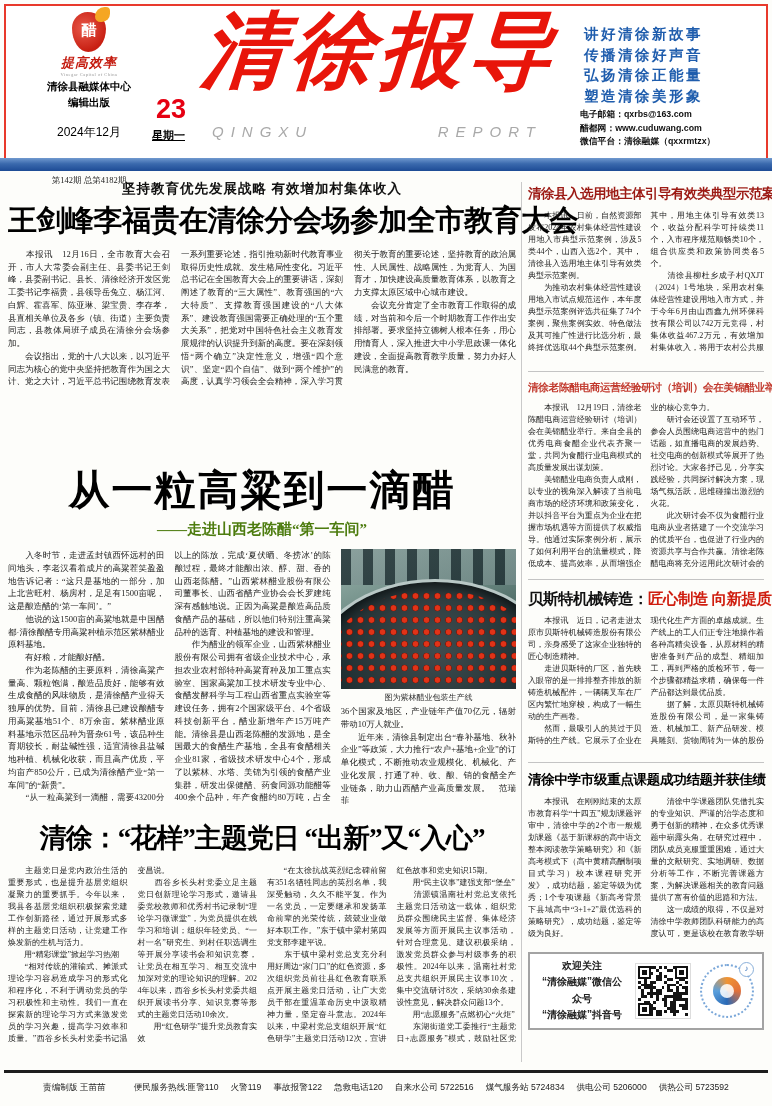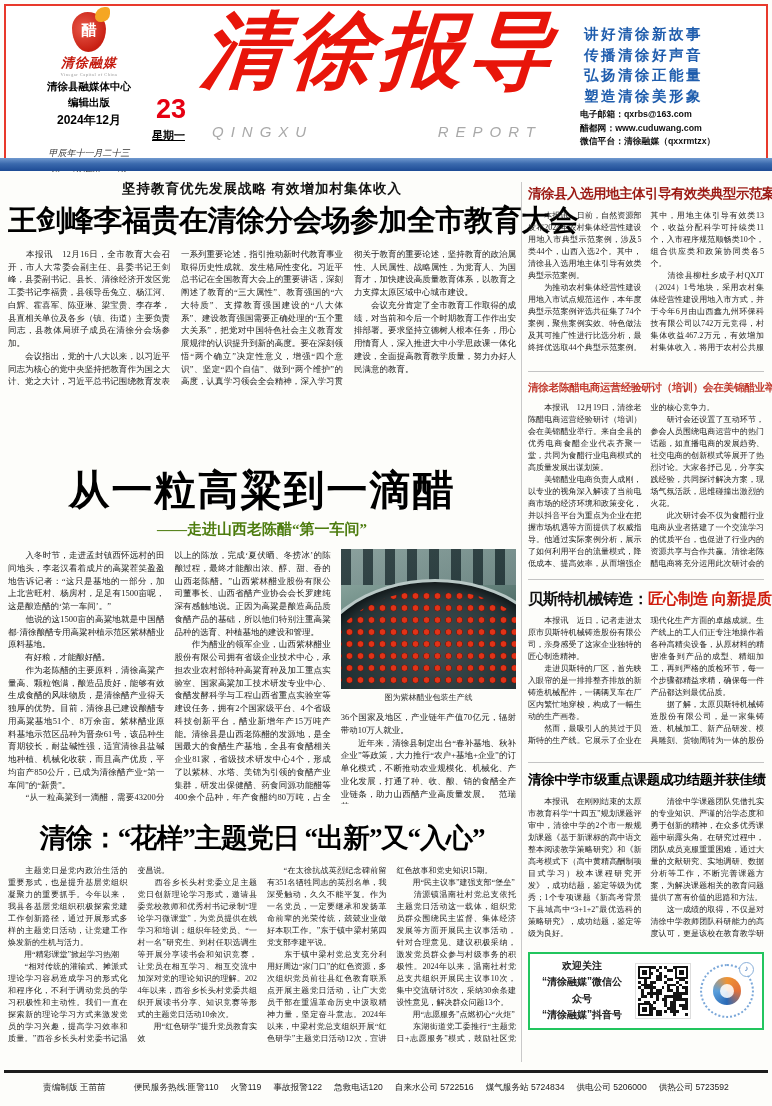--- a/index.html
+++ b/index.html
@@ -8,21 +8,21 @@
 
   
   .masthead{position:absolute;left:4px;top:4px;width:760px;height:152px;border:2px solid #e8392b;border-bottom:none;background:#fff;}
   .logo-block{position:absolute;left:24px;top:6px;width:118px;text-align:center;}
   .logo-icon{width:34px;height:40px;margin:0 auto;position:relative;background:radial-gradient(circle at 35% 40%,#e8594a,#c81f12 70%);border-radius:46% 54% 52% 48%/40% 42% 58% 60%;}
   .logo-icon .leaf{position:absolute;right:-4px;top:-5px;width:15px;height:15px;background:#f5a623;border-radius:70% 30% 60% 40%;}
   .logo-icon .glyph{position:absolute;left:0;right:0;top:9px;color:#fff;font-size:15px;font-weight:bold;}
   .brand-name{color:#c41a0e;font-weight:bold;font-size:13px;letter-spacing:1px;margin-top:2px;font-style:italic;}
   .brand-en{color:#999;font-size:4.5px;letter-spacing:.5px;}
   .publisher{font-weight:bold;font-size:10.5px;line-height:1.25;margin-top:3px;font-family:"Liberation Sans",sans-serif;}
-  .pub-date{font-weight:bold;font-size:12px;margin-top:3px;font-family:"Liberation Sans",sans-serif;}
+  .pub-date{font-weight:normal;font-size:12px;margin-top:15px;font-family:"Liberation Sans",sans-serif;}
   .lunar{font-size:9px;color:#333;font-style:italic;margin-top:18px;}
   .issue{font-size:8.5px;color:#222;margin-top:3px;}
   .day-num{position:absolute;left:150px;top:88px;color:#e60012;font:900 27px "Liberation Sans",sans-serif;}
   .weekday{position:absolute;left:146px;top:122px;font-weight:bold;font-size:11px;font-family:"Liberation Sans",sans-serif;text-decoration:underline;}
   .paper-title{position:absolute;left:196px;top:-6px;width:350px;text-align:center;color:#e8150a;font-size:83px;line-height:1.25;font-weight:900;font-style:italic;letter-spacing:6px;transform:skewX(-4deg);white-space:nowrap;}
   .title-en{position:absolute;left:206px;top:117px;width:330px;display:flex;justify-content:space-between;color:#a9a9a9;font-family:"Liberation Sans",sans-serif;font-size:15px;letter-spacing:7px;font-style:italic;}
   .slogan{position:absolute;right:14px;top:18px;width:168px;}
   .slogan div{color:#1f5dad;font-weight:bold;font-size:14.5px;line-height:1.42;letter-spacing:2.5px;text-align:justify;font-family:"Liberation Serif",serif;}
   .contacts{position:absolute;right:10px;top:102px;width:176px;}
   .contacts div{font-size:8.8px;font-weight:bold;color:#111;line-height:1.55;font-family:"Liberation Sans",sans-serif;}
@@ -42,21 +42,21 @@
   .feature{position:absolute;left:8px;top:468px;width:508px;}
   .feature-headline{text-align:center;font:900 41px/1.1 "Liberation Sans",sans-serif;color:#000;letter-spacing:2px;white-space:nowrap;}
   .feature-subhead{text-align:center;font-weight:bold;font-size:15px;color:#4d7c0f;margin-top:7px;}
   .f-cols{display:flex;gap:10px;margin-top:10px;height:255px;overflow:hidden;}
   .f-col{flex:1;overflow:hidden;}
   .f-col3{flex:1.12;display:flex;flex-direction:column;}
   .feature-photo{height:140px;position:relative;overflow:hidden;background:linear-gradient(160deg,#9db5ae 0%,#6f8d86 35%,#44605b 70%,#2e4440 100%);}
   .photo-machinery{position:absolute;top:0;left:0;right:0;height:36px;background:repeating-linear-gradient(90deg,rgba(28,44,48,.8) 0 10px,rgba(125,145,145,.55) 10px 22px);}
   .photo-carousel{position:absolute;left:-18%;top:30px;width:140%;height:130%;border-radius:50%;background:radial-gradient(circle at 50% 35%,rgba(255,255,255,.15),transparent 60%),#1f2e31;border:3px solid #b9c8c6;box-shadow:inset 0 0 18px #000;}
   .photo-caps{position:absolute;left:10px;right:10px;top:8px;bottom:8px;border-radius:50%;background-image:radial-gradient(circle,#e03318 2.4px,#8c1606 3px,transparent 3.6px);background-size:11px 12px;}
-  .photo-caption{font-size:8px;color:#333;text-align:center;margin:3px 0 8px;}
+  .photo-caption{font-size:8px;color:#333;text-align:center;margin:3px 0 2px;}
   .f-col3-text{flex:1;overflow:hidden;}
 
   
   .party{position:absolute;left:8px;top:820px;width:508px;}
   .party-headline{text-align:center;font-weight:900;font-size:27px;color:#000;font-family:"Liberation Serif",serif;letter-spacing:-1px;white-space:nowrap;}
   .party-body{margin-top:9px;height:188px;overflow:hidden;column-count:4;column-gap:10px;font-size:8px;}
 
   
   .right-col{position:absolute;left:528px;top:186px;width:236px;}
   .r-art{margin-bottom:0;}
@@ -64,21 +64,21 @@
   .ra-head{font:900 13.5px/1.25 "Liberation Sans",sans-serif;color:#9c1a14;text-align:center;letter-spacing:-.5px;white-space:nowrap;}
   .rb-head{font:900 10.6px/1.3 "Liberation Sans",sans-serif;color:#c23a2e;text-align:center;white-space:nowrap;letter-spacing:-.3px;}
   .rc-head{font:900 15.5px/1.25 "Liberation Serif",serif;text-align:center;white-space:nowrap;letter-spacing:-.5px;}
   .rc-head .blk{color:#111;}
   .rc-head .red{color:#cf1d0e;}
   .rd-head{font:900 13.5px/1.25 "Liberation Sans",sans-serif;color:#000;text-align:center;letter-spacing:-.3px;white-space:nowrap;}
   .r-body{margin-top:7px;overflow:hidden;column-count:2;column-gap:9px;font-size:8px;}
   .ha{height:152px;} .hb{height:168px;} .hc{height:138px;} .hd{height:146px;}
 
   
-  .wechat-box{margin-top:10px;border:2px solid #22c55e;height:66px;display:flex;align-items:center;padding:4px 8px;gap:9px;background:#fff;}
+  .wechat-box{margin-top:10px;border:2px solid #a3a3a3;height:66px;display:flex;align-items:center;padding:4px 8px;gap:9px;background:#fff;}
   .wx-text{flex:1;text-align:center;font-weight:bold;color:#222;font-size:10px;line-height:1.65;font-family:"Liberation Sans",sans-serif;}
   .qr{width:54px;height:54px;background:#fff;border:1px solid #ddd;position:relative;flex:none;}
   .qr-grid{position:absolute;inset:2px;display:grid;grid-template-columns:repeat(17,1fr);grid-auto-rows:1fr;}
   .qb{background:#151515;} .qw{background:#fff;}
   .qf{position:absolute;width:13px;height:13px;border:2.5px solid #111;background:#fff;box-sizing:border-box;}
   .qf::after{content:"";position:absolute;inset:2px;background:#111;}
   .qf.tl{left:2px;top:2px;} .qf.tr{right:2px;top:2px;} .qf.bl{left:2px;bottom:2px;}
   .douyin{width:54px;height:54px;border-radius:50%;border:2px dotted #7aa7d9;position:relative;flex:none;background:#fff;box-sizing:border-box;}
   .dy-core{position:absolute;inset:11px;border-radius:50%;background:conic-gradient(#f09433,#e2703a,#2a69b5,#5aa0dd,#f09433);}
   .dy-core::after{content:"";position:absolute;inset:7px;border-radius:50%;background:#fff;opacity:.85;}
@@ -94,21 +94,21 @@
 <body>
 
 <div class="page">
 
   <div class="masthead">
     <div class="logo-block">
       <div class="logo-icon">
         <div class="leaf"></div>
         <div class="glyph">醋</div>
       </div>
-      <div class="brand-name">清徐融媒</div>
+      <div class="brand-name">提高效率</div>
       <div class="brand-en">Vinegar Capital of China</div>
       <div class="publisher">清徐县融媒体中心</div>
       <div class="publisher">编辑出版</div>
       <div class="pub-date">2024年12月</div>
       <div class="lunar">甲辰年十一月二十三</div>
       <div class="issue">第142期 总第4182期</div>
     </div>
     <div class="day-num">23</div>
     <div class="weekday">星期一</div>
     <div class="paper-title">清徐报导</div>

